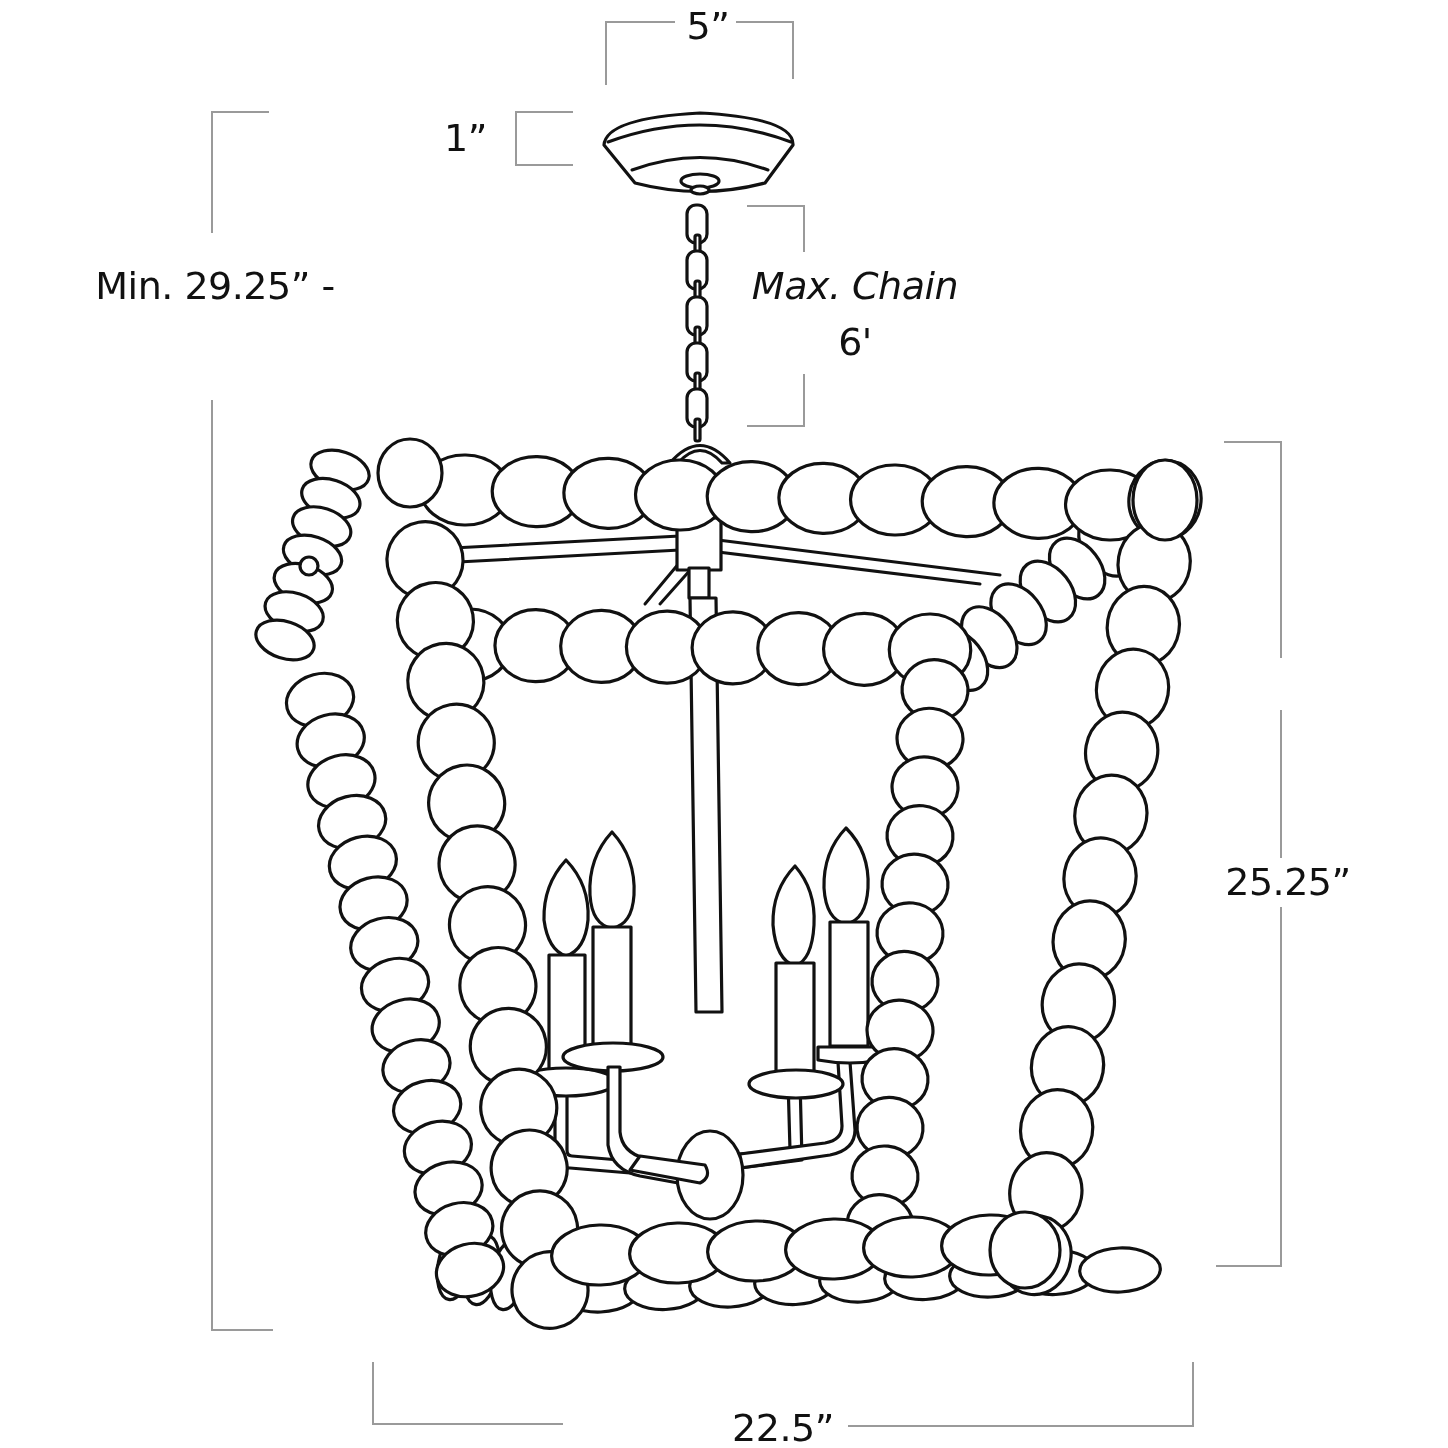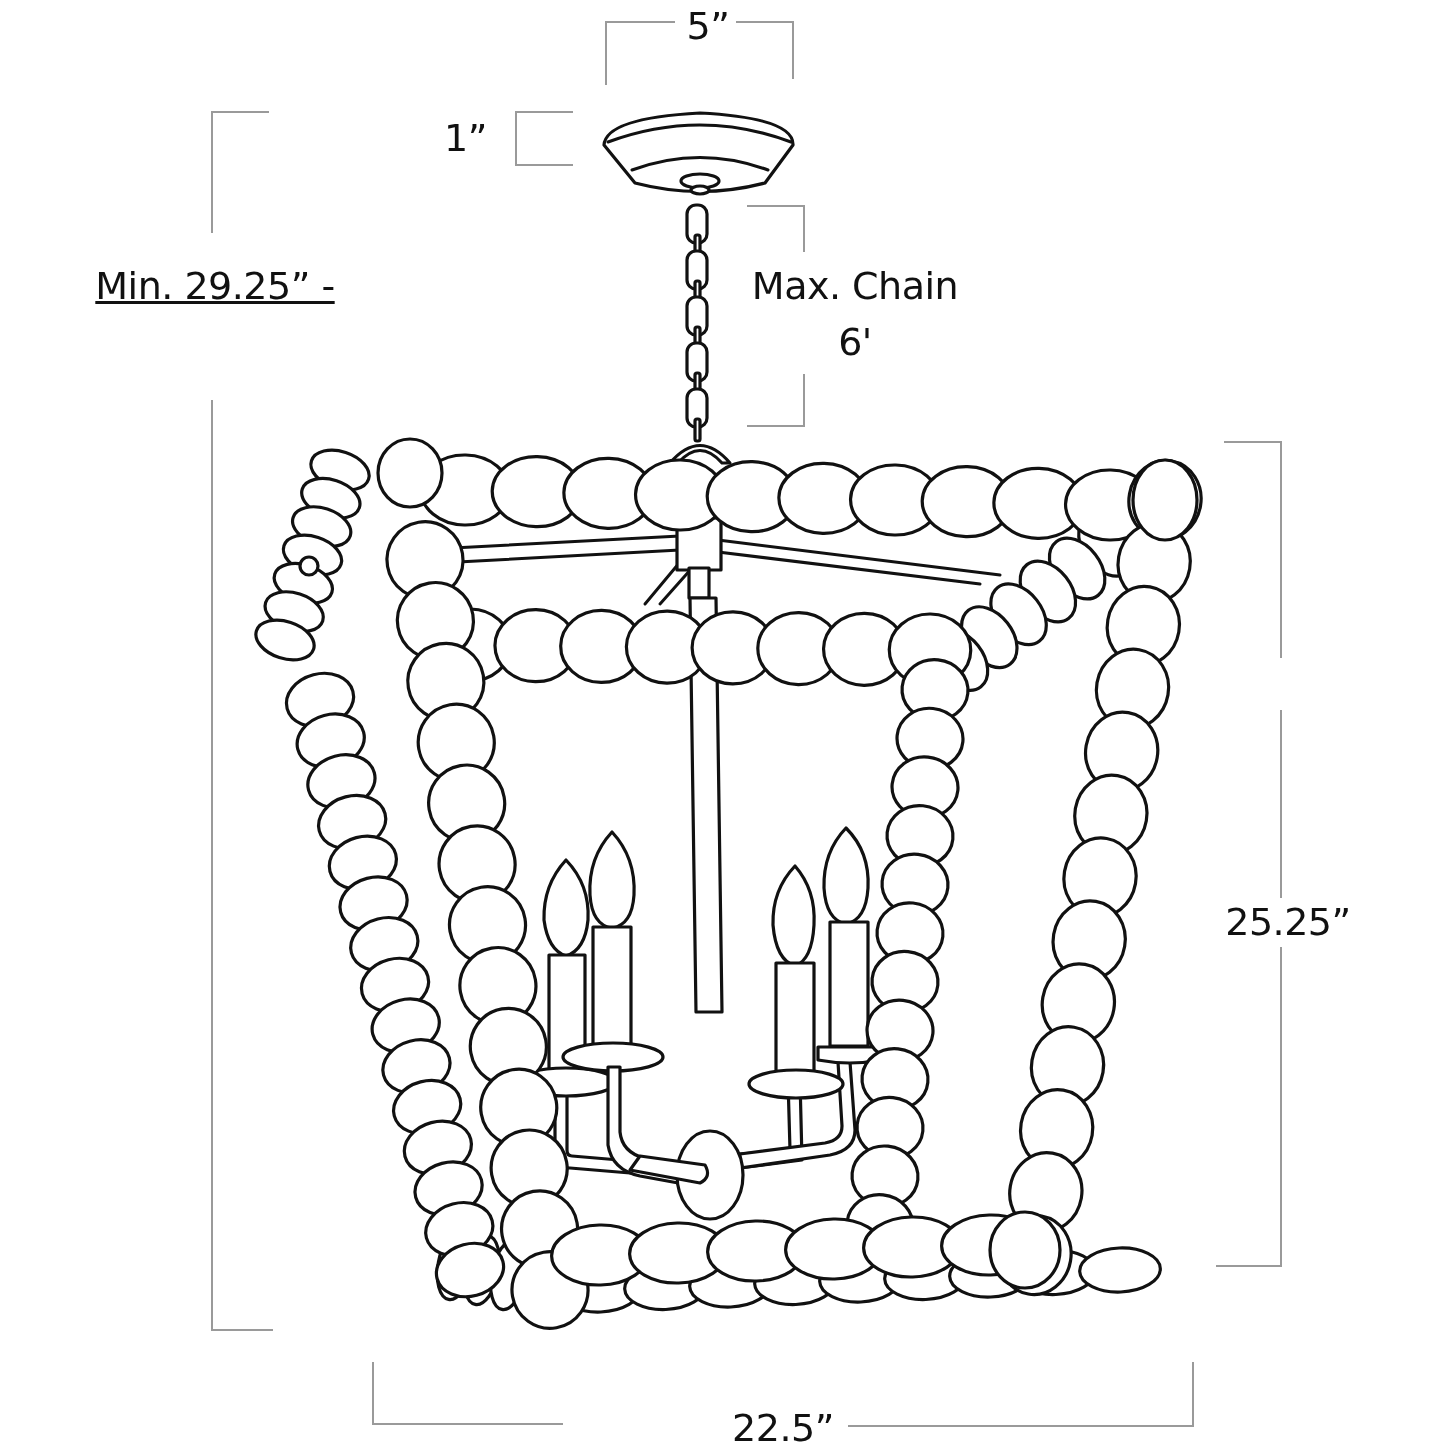--- a/index.html
+++ b/index.html
@@ -234,18 +234,18 @@
           <ellipse class="ink" cx="990" cy="1245" rx="48.375894823765286" ry="30" transform="rotate(-1.4688007143858246 990 1245)"></ellipse>
         </g>
         <ellipse class="ink" cx="410" cy="473" rx="32" ry="34"></ellipse>
         <ellipse class="ink" cx="1165" cy="500" rx="32" ry="40"></ellipse>
         <ellipse class="ink" cx="1025" cy="1250" rx="35" ry="38"></ellipse>
       </g>
   </svg>
 
   <div class="dim-label center" style="left:680px; top:2px; width:56px;">5”</div>
   <div class="dim-label" style="left:444px; top:114px;">1”</div>
-  <div class="dim-label center" style="left:90px; top:262px; width:250px;text-decoration:underline;">Min. 29.25” -</div>
-  <div class="dim-label center" style="left:745px; top:262px; width:220px;">Max. Chain</div>
+  <div class="dim-label center" style="left:90px; top:262px; width:250px;">Min. 29.25” -</div>
+  <div class="dim-label center" style="left:745px; top:262px; width:220px;font-style:italic;">Max. Chain</div>
   <div class="dim-label center" style="left:745px; top:318px; width:220px;">6'</div>
-  <div class="dim-label center" style="left:1224px; top:898px; width:128px;">25.25”</div>
+  <div class="dim-label center" style="left:1224px; top:858px; width:128px;">25.25”</div>
   <div class="dim-label center" style="left:728px; top:1404px; width:110px;">22.5”</div>
 </div>
 
 </body></html>

